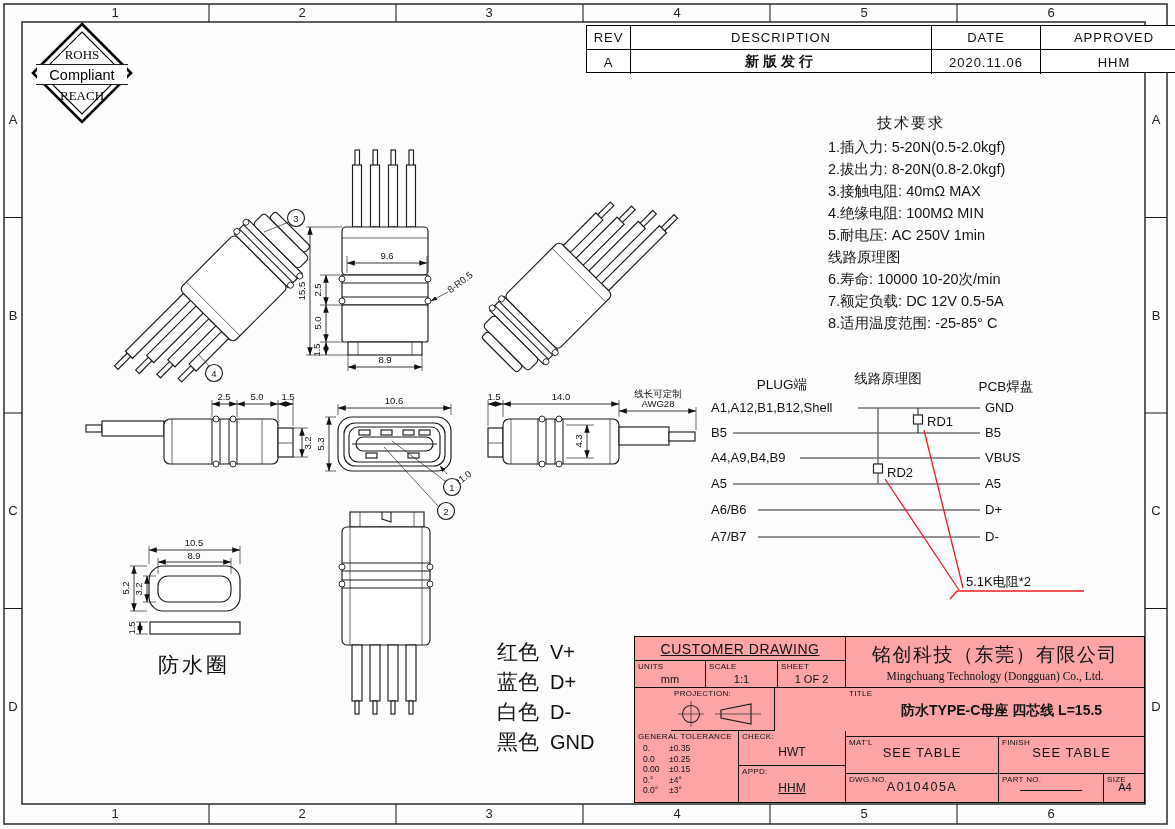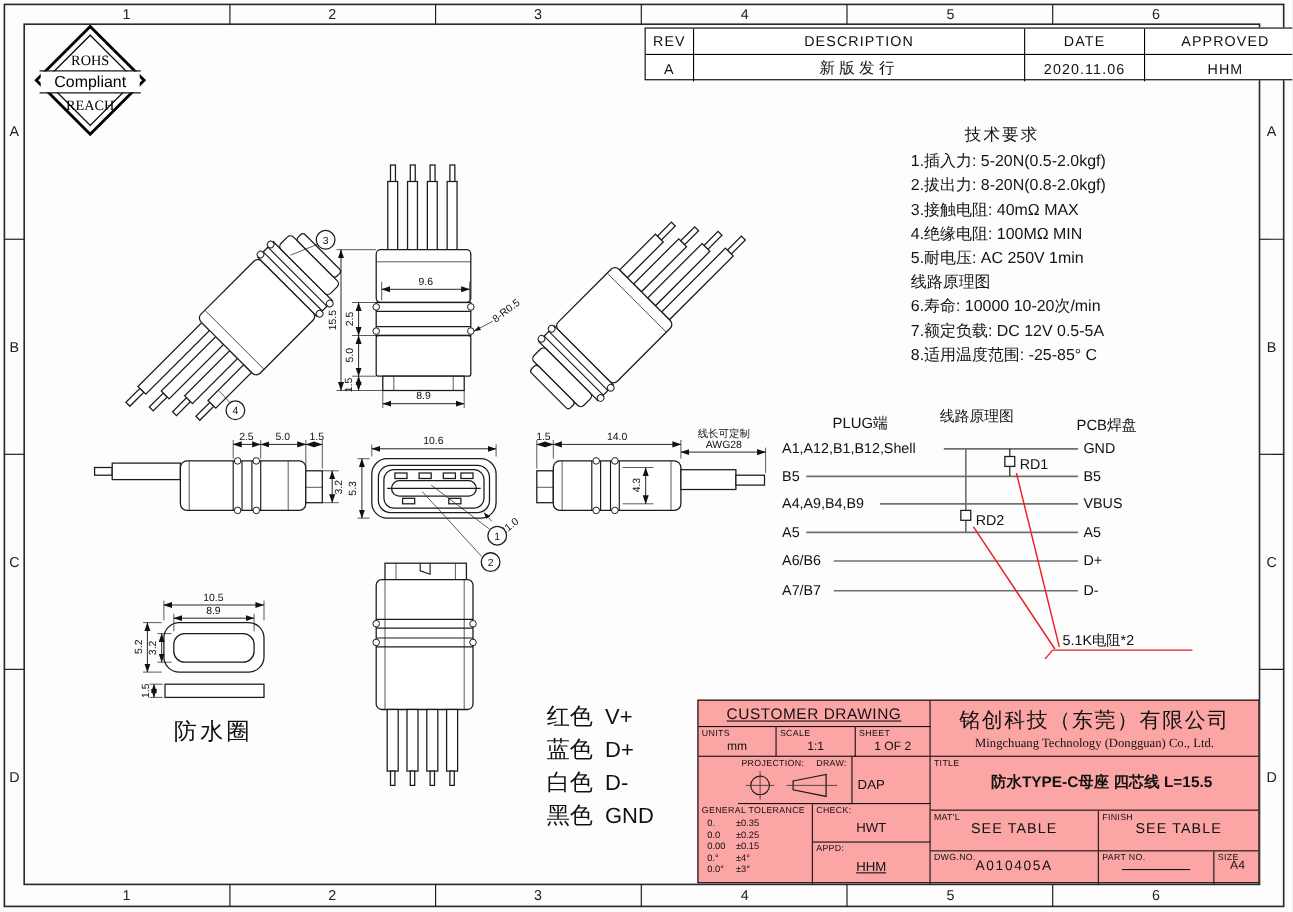--- a/index.html
+++ b/index.html
@@ -23,21 +23,21 @@
   
   .abs{position:absolute;}
   
   .rev-table{left:586px;top:25px;width:602px;height:48px;display:grid;
     grid-template-columns:44px 301px 109px 1fr;grid-template-rows:24px 24px;
     border:1.5px solid #000;box-sizing:border-box;background:#fff;}
   .rev-table .cell{border-right:1.2px solid #000;border-bottom:1.2px solid #000;
     display:flex;align-items:center;justify-content:center;font-size:13px;letter-spacing:1px;}
   .rev-table .cell:nth-child(4n){border-right:none;}
   .rev-table .cell:nth-child(n+5){border-bottom:none;}
-  .rev-table .cjk{font-size:14px;letter-spacing:4px;}
+  .rev-table .cjk{font-size:14px;letter-spacing:4px;font-weight:bold;}
   
   .tech{left:828px;top:112px;width:215px;font-size:14.5px;line-height:22px;color:#141414;}
   .tech-title{margin-left:49px;margin-bottom:2px;letter-spacing:2px;font-size:15px;}
   
   .legend{left:497px;top:637px;font-size:21px;line-height:29px;color:#101010;}
   .legend .sig{margin-left:11px;font-size:20px;}
   
   .ring-label{left:158px;top:651px;font-size:21px;letter-spacing:3px;color:#101010;}
   
   .tb{left:634px;top:636px;width:511px;height:167px;border:1.6px solid #000;
@@ -451,24 +451,20 @@
   <div class="c br bb" style="left:0;top:51px;width:104px;height:43px;margin-left:36px;">
     <span class="lab">PROJECTION:</span>
     <svg width="100" height="28" style="position:absolute;left:2px;top:12px;">
       <circle cx="18" cy="14" r="8.5" class="ln"></circle>
       <line x1="5" y1="14" x2="31" y2="14" class="thin"></line>
       <line x1="18" y1="1" x2="18" y2="27" class="thin"></line>
       <polygon points="48,10 78,4 78,24 48,18" fill="none" stroke="#1b1b1b" stroke-width="1.1"></polygon>
       <line x1="42" y1="14" x2="88" y2="14" class="thin"></line>
     </svg>
   </div>
-  <div class="c bb" style="left:104px;top:51px;width:107px;height:43px;border-right:1.2px solid #111;">
-    <span class="lab">DRAW:</span>
-    <div class="val mid-val">DAP</div>
-  </div>
   <div class="c br" style="left:0;top:94px;width:104px;height:73px;">
     <span class="lab">GENERAL TOLERANCE</span>
     <div style="margin-top:12px;">
       <div class="tol-line">
             <span class="tv">0.</span>
             <span>±0.35</span>
           </div>
       <div class="tol-line">
             <span class="tv">0.0</span>
             <span>±0.25</span>

